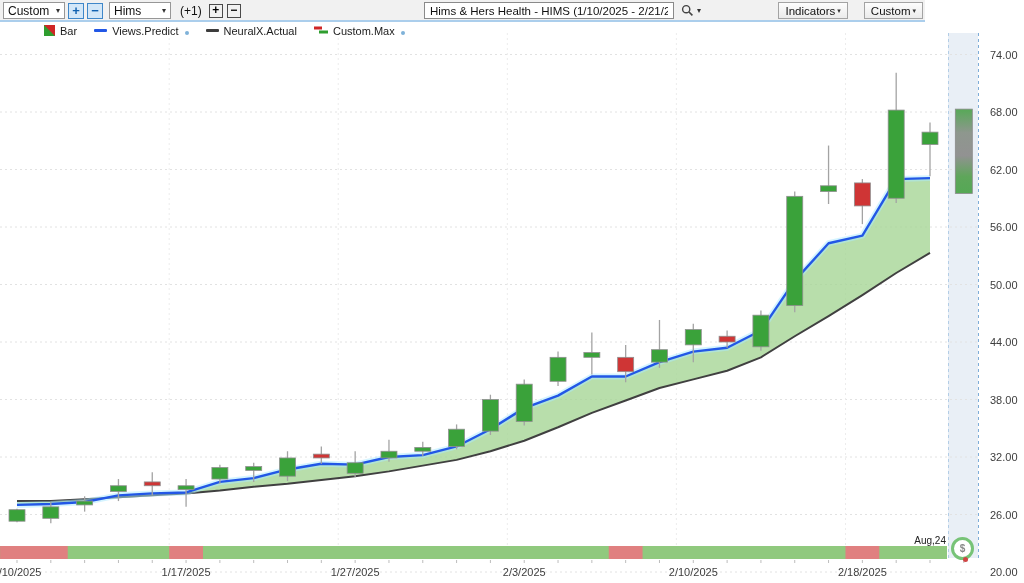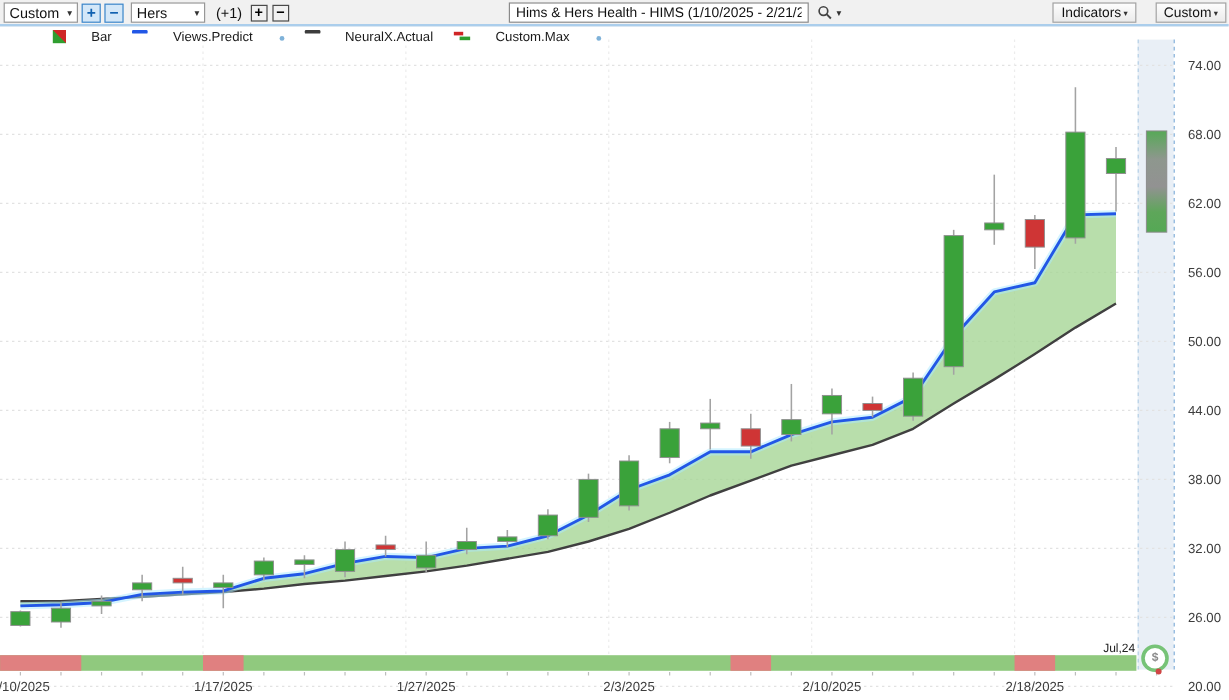--- a/index.html
+++ b/index.html
@@ -1,19 +1,19 @@
 <!DOCTYPE html>
 <html><head>
 <meta charset="utf-8">
 <style>
   html,body{margin:0;padding:0}
   body{width:1024px;height:583px;position:relative;overflow:hidden;background:#fff;
        font-family:"Liberation Sans",sans-serif;}
   
-  .toolbar{position:absolute;top:0;left:0;width:1024px;height:22px;background:#f1f1f1;
+  .toolbar{position:absolute;top:0;left:0;width:925px;height:22px;background:#f1f1f1;
            border-bottom:2px solid #abceec;z-index:5;box-sizing:border-box}
   .tb-left{position:absolute;left:3px;top:2px;display:flex;align-items:center;gap:3px}
   .select{background:#fff;border:1px solid #979797;height:17px;box-sizing:border-box;
           display:flex;align-items:center;justify-content:space-between;font-size:12px;
           padding:0 4px;color:#111;cursor:default}
   .select .caret{font-size:8px;color:#333;margin-left:6px}
   .w62{width:62px}
   .btn-blue{width:16px;height:16px;box-sizing:border-box;background:#d3e7f8;border:1px solid #3f87c9;
             color:#1161b0;font-weight:bold;font-size:13px;line-height:13px;text-align:center}
   .btn-sm{width:14px;height:14px;box-sizing:border-box;background:#f1f1f1;border:1px solid #4a4a4a;
@@ -25,21 +25,21 @@
   .search-wrap{position:absolute;left:681px;top:2px;display:flex;align-items:center;height:17px;gap:3px}
   .search-wrap .caret{font-size:8px;color:#333}
   .tb-right{position:absolute;right:2px;top:2px;display:flex;gap:16px}
   .btn{height:17px;box-sizing:border-box;background:linear-gradient(#fdfdfd,#ebebeb);
        border:1px solid #a3a3a3;font-size:11.5px;padding:0 6px;display:flex;align-items:center;
        color:#111;gap:2px}
   .btn .caret{font-size:7px;color:#333}
   
   .legend{position:absolute;top:24px;left:44px;height:13px;display:flex;align-items:center;
           font-size:11px;color:#1a1a1a;z-index:4}
-  .lg-item{display:flex;align-items:flex-start;gap:21px;margin-right:17px}
+  .lg-item{display:flex;align-items:center;gap:5px;margin-right:17px}
   .bar-icon{width:11px;height:11px;background:linear-gradient(45deg,#2f9e2f 48%,#cf2626 52%)}
   .dash{width:13px;height:3px;border-radius:1px}
   .dash.blue{background:#2257e6}
   .dash.dark{background:#3d3d3d}
   .dot{width:4px;height:4px;border-radius:50%;background:#7fb2d9;margin-left:1px;margin-top:5px}
   
   svg#chart{position:absolute;left:0;top:0;z-index:1}
   svg text{font-family:"Liberation Sans",sans-serif}
   
   .feb-label{position:absolute;top:535px;left:902px;width:44px;text-align:right;font-size:10px;
@@ -56,21 +56,21 @@
 
 <div class="toolbar">
   <div class="tb-left">
     <div class="select w62">
       <span>Custom</span>
       <span class="caret">▾</span>
     </div>
     <div class="btn-blue">+</div>
     <div class="btn-blue">−</div>
     <div class="select w62" style="margin-left:3px">
-      <span>Hers</span>
+      <span>Hims</span>
       <span class="caret">▾</span>
     </div>
     <span class="offset">(+1)</span>
     <div class="btn-sm">+</div>
     <div class="btn-sm">−</div>
   </div>
 
   <input class="symbol-box" value="Hims &amp; Hers Health - HIMS (1/10/2025 - 2/21/2025)" style="">
   <div class="search-wrap">
     <svg width="13" height="13" viewBox="0 0 13 13">
@@ -250,17 +250,17 @@
     <text x="990" y="173.5" font-size="11" fill="#3d3d3d">62.00</text>
     <text x="990" y="231" font-size="11" fill="#3d3d3d">56.00</text>
     <text x="990" y="288.5" font-size="11" fill="#3d3d3d">50.00</text>
     <text x="990" y="346" font-size="11" fill="#3d3d3d">44.00</text>
     <text x="990" y="403.5" font-size="11" fill="#3d3d3d">38.00</text>
     <text x="990" y="461" font-size="11" fill="#3d3d3d">32.00</text>
     <text x="990" y="518.5" font-size="11" fill="#3d3d3d">26.00</text>
     <text x="990" y="576" font-size="11" fill="#3d3d3d">20.00</text>
   </svg>
 
-<div class="feb-label">Jul,24</div>
+<div class="feb-label">Aug,24</div>
 <div class="earnings-badge">
   <span>$</span>
 </div>
 <div class="earnings-dot"></div>
 
 </body></html>

